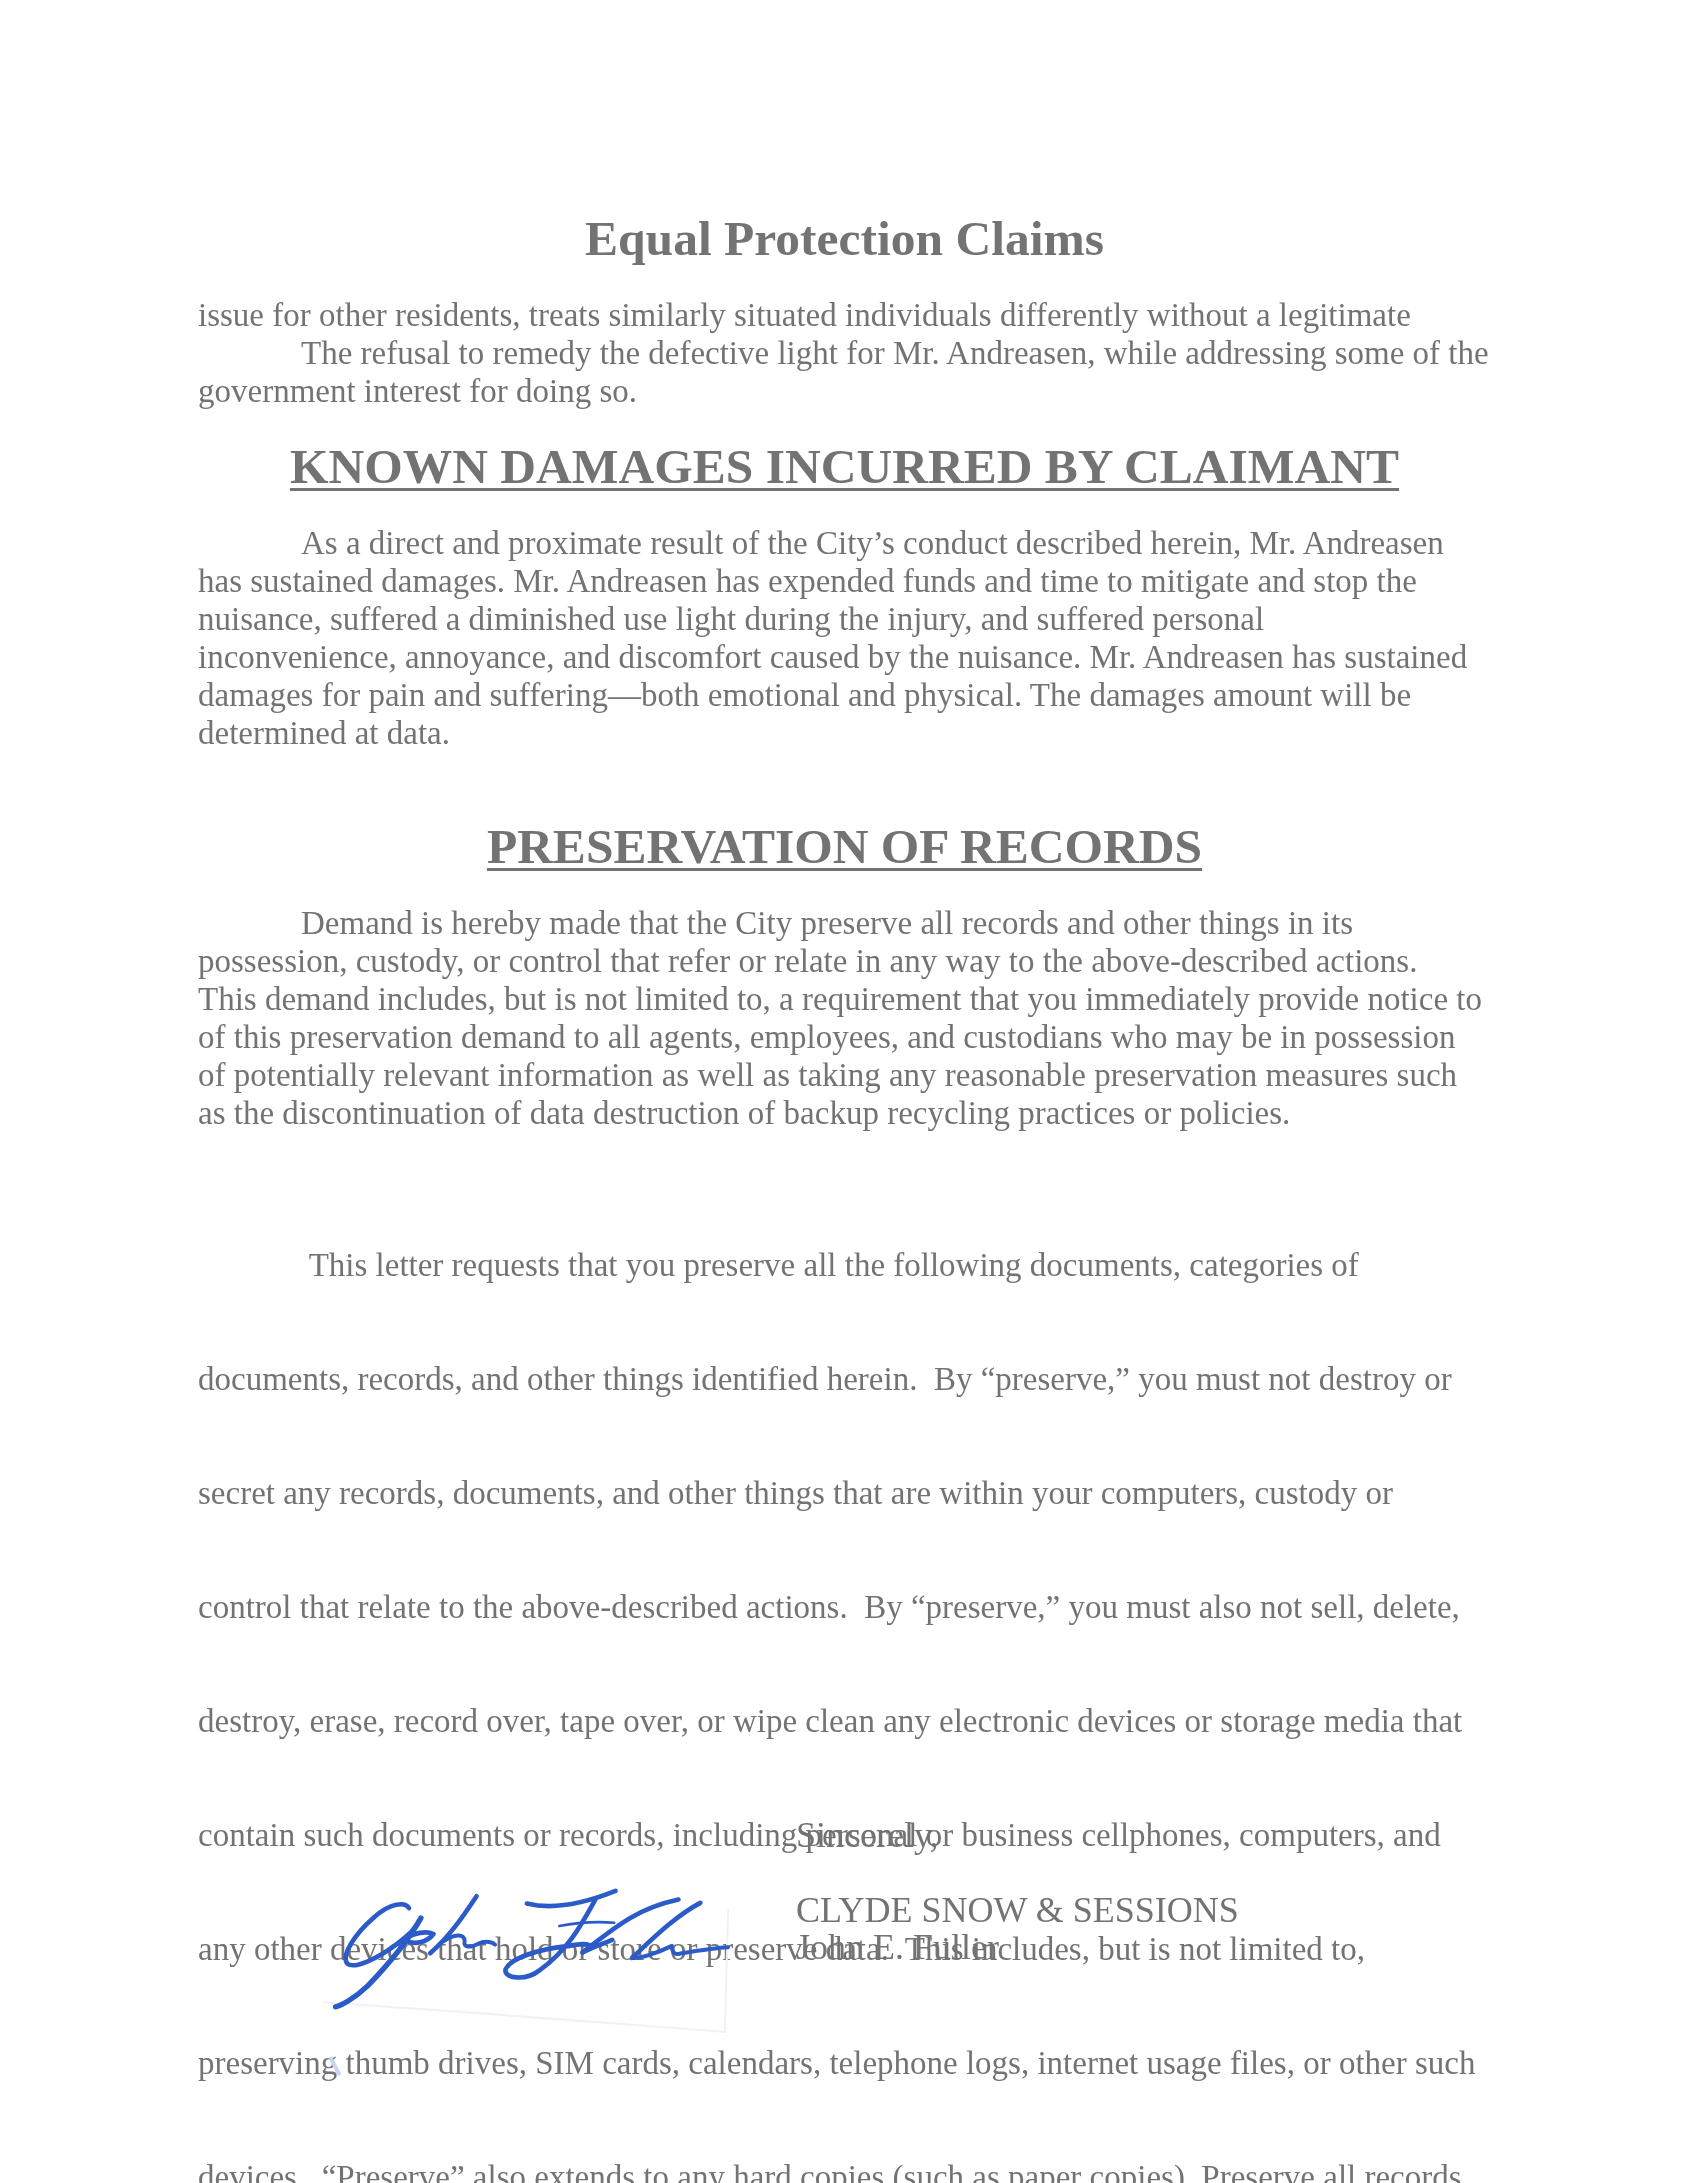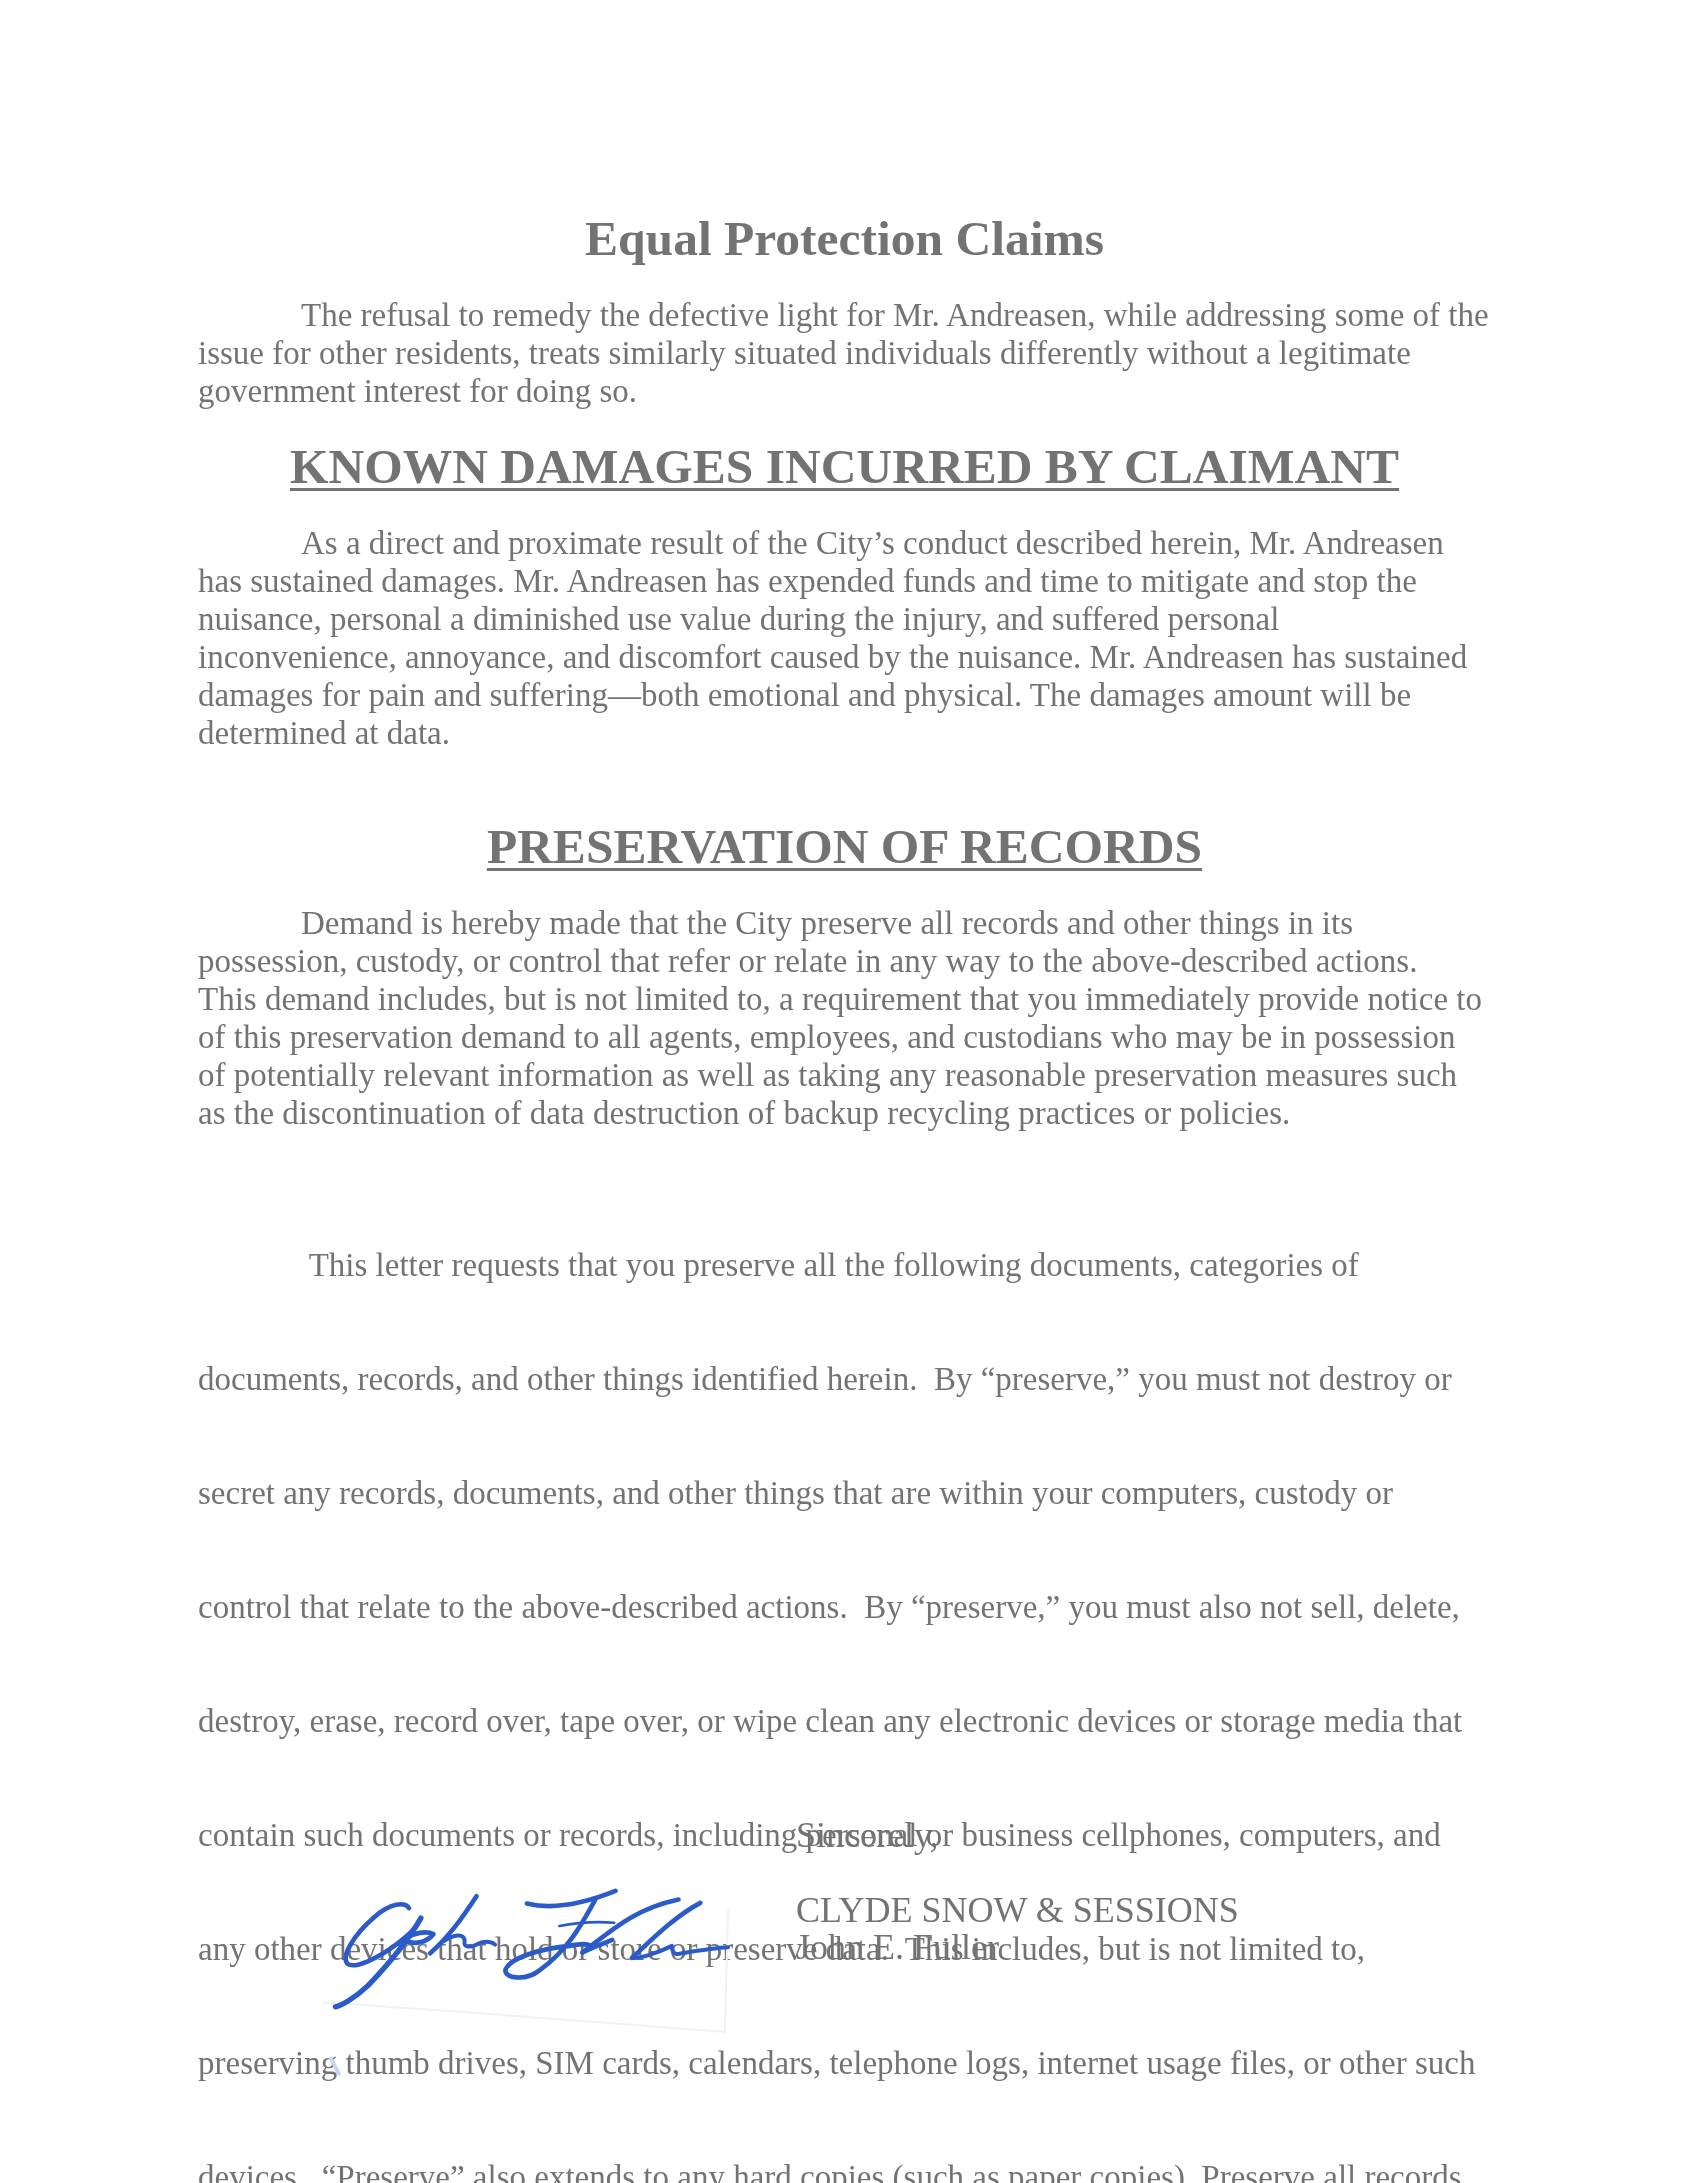--- a/index.html
+++ b/index.html
@@ -24,32 +24,32 @@
 </style>
 </head>
 <body>
 
 <div class="page">
   <div class="content">
 
     <h2 class="heading plain">Equal Protection Claims</h2>
     <div class="gap1"></div>
     <p class="para">
+      <span class="line" style="text-indent:0">issue for other residents, treats similarly situated individuals differently without a legitimate</span>
       <span class="line">The refusal to remedy the defective light for Mr. Andreasen, while addressing some of the</span>
-      <span class="line" style="text-indent:0">issue for other residents, treats similarly situated individuals differently without a legitimate</span>
       <span class="line" style="text-indent:0">government interest for doing so.</span>
     </p>
     <div class="gap1"></div>
 
     <h2 class="heading underlined"><span>KNOWN DAMAGES INCURRED BY CLAIMANT</span></h2>
     <div class="gap1"></div>
     <p class="para">
       <span class="line">As a direct and proximate result of the City’s conduct described herein, Mr. Andreasen</span>
       <span class="line" style="text-indent:0">has sustained damages. Mr. Andreasen has expended funds and time to mitigate and stop the</span>
-      <span class="line" style="text-indent:0">nuisance, personal a diminished use value during the injury, and suffered personal</span>
+      <span class="line" style="text-indent:0">nuisance, suffered a diminished use light during the injury, and suffered personal</span>
       <span class="line" style="text-indent:0">inconvenience, annoyance, and discomfort caused by the nuisance. Mr. Andreasen has sustained</span>
       <span class="line" style="text-indent:0">damages for pain and suffering—both emotional and physical. The damages amount will be</span>
       <span class="line" style="text-indent:0">determined at data.</span>
     </p>
     <div class="gap2"></div>
 
     <h2 class="heading underlined"><span>PRESERVATION OF RECORDS</span></h2>
     <div class="gap1"></div>
     <p class="para">
       <span class="line">Demand is hereby made that the City preserve all records and other things in its</span>

